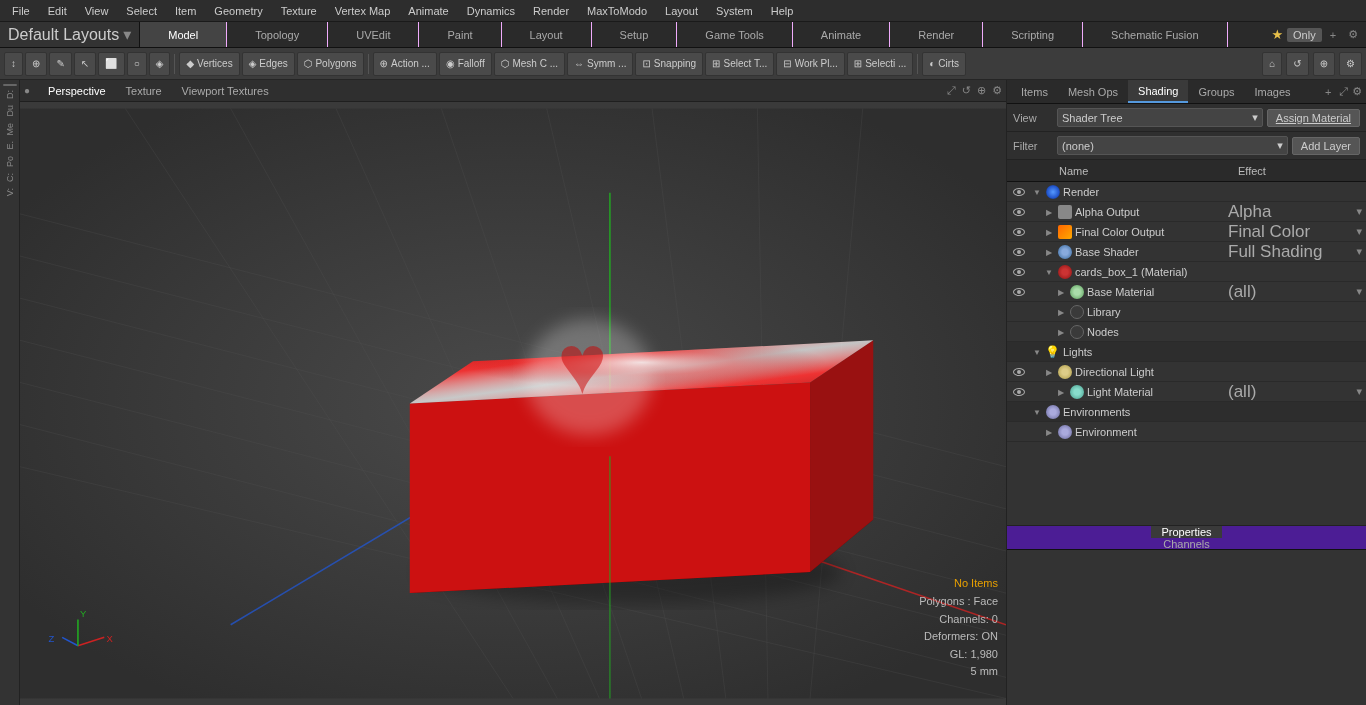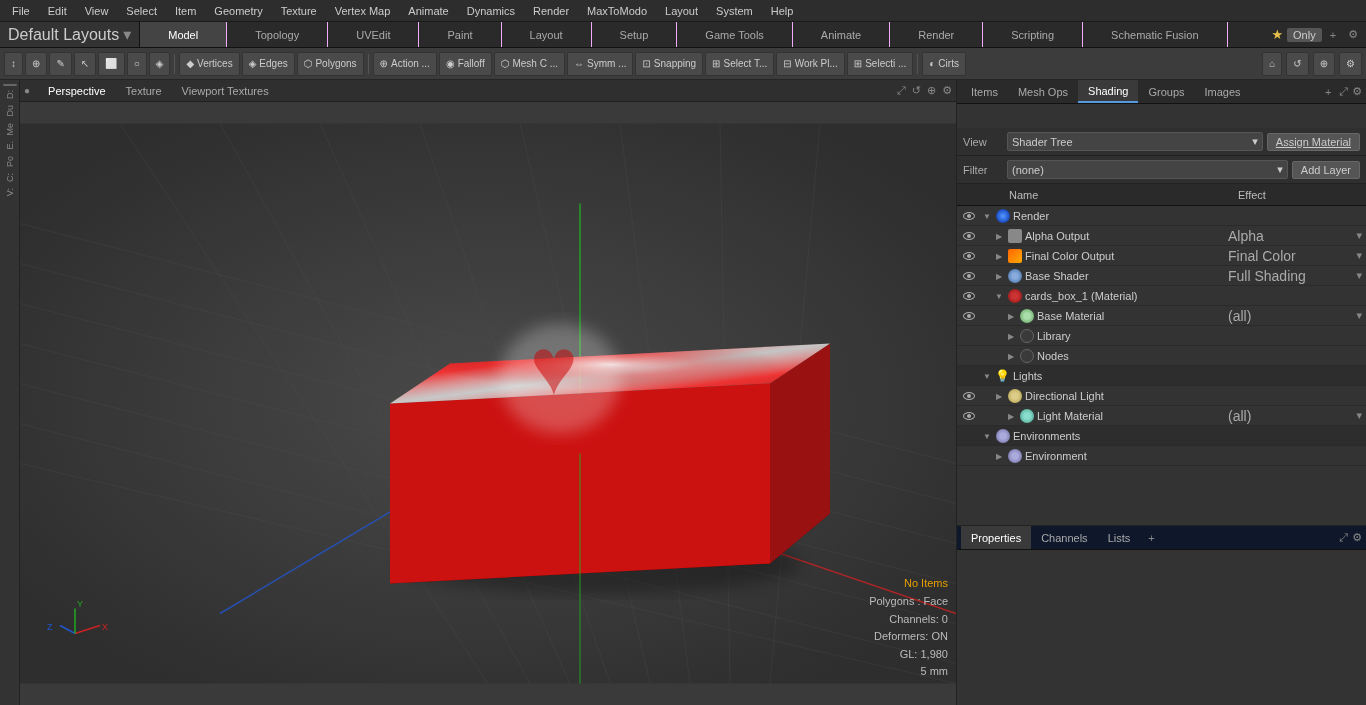--- a/index.html
+++ b/index.html
@@ -36,21 +36,21 @@
     #viewport-tabs { display: flex; align-items: center; height: 22px; background: #2f2f2f; border-bottom: 1px solid #1f1f1f; padding: 0 4px; gap: 8px; }
     .viewport-tab { color: #aaa; font-size: 11px; cursor: pointer; padding: 0 6px; }
     .viewport-tab.active { color: #fff; }
     #viewport { flex: 1; position: relative; overflow: hidden; background: #3a3a3a; }
 
     
     #viewport-status { position: absolute; bottom: 24px; right: 8px; text-align: right; color: #e8a000; font-size: 11px; line-height: 1.6; }
     #viewport-status .white-text { color: #bbb; }
 
     
-    #right-panel { width: 410px; background: #333; border-left: 1px solid #222; display: flex; flex-direction: column; gap: 24px; }
+    #right-panel { width: 360px; background: #333; border-left: 1px solid #222; display: flex; flex-direction: column; }
 
     
     #right-tabs { display: flex; align-items: center; height: 24px; background: #2a2a2a; border-bottom: 1px solid #111; padding: 0 4px; }
     .right-tab { padding: 0 10px; height: 100%; display: flex; align-items: center; color: #aaa; font-size: 11px; cursor: pointer; }
     .right-tab.active { background: #3a3a3a; color: #fff; border-bottom: 2px solid #5599dd; }
 
     
     #shader-panel { flex: 1; display: flex; flex-direction: column; overflow: hidden; }
     #shader-controls { display: flex; align-items: center; padding: 4px 6px; gap: 4px; background: #2f2f2f; border-bottom: 1px solid #222; }
     .shader-label { color: #aaa; font-size: 11px; min-width: 40px; }
@@ -76,28 +76,28 @@
     .icon-render { background: radial-gradient(circle, #5599ff 0%, #2255cc 60%, #111 100%); }
     .icon-alpha { background: #888; border-radius: 2px; }
     .icon-color { background: linear-gradient(135deg, #ff6600, #ffaa00); border-radius: 2px; }
     .icon-shader { background: radial-gradient(circle, #88aadd 30%, #336699 100%); }
     .icon-material { background: radial-gradient(circle, #cc3333 30%, #881111 100%); }
     .icon-base-mat { background: radial-gradient(circle, #aaddaa 30%, #559955 100%); }
     .icon-dir-light { background: radial-gradient(circle, #ddcc88 30%, #aa9944 100%); }
     .icon-light-mat { background: radial-gradient(circle, #88ddcc 30%, #449988 100%); }
     .icon-env { background: radial-gradient(circle, #aaaadd 30%, #666699 100%); }
     .tree-name { flex: 1; color: #ccc; font-size: 11px; overflow: hidden; text-overflow: ellipsis; white-space: nowrap; }
-    .tree-effect { width: 120px; color: #aaa; font-size: 14px; display: flex; align-items: center; }
+    .tree-effect { width: 120px; color: #aaa; font-size: 17px; display: flex; align-items: center; }
     .effect-dropdown { width: 14px; color: #888; text-align: right; cursor: pointer; }
     .indent-1 { margin-left: 12px; }
     .indent-2 { margin-left: 24px; }
 
     
     #properties-panel { height: 180px; background: #2f2f2f; border-top: 1px solid #222; display: flex; flex-direction: column; }
-    #prop-tabs { display: flex; align-items: center; height: 24px; background: #0f172a; border-bottom: 1px solid #111; padding: 0 4px; }
+    #prop-tabs { display: flex; align-items: center; height: 24px; background: #4c1d95; border-bottom: 1px solid #111; padding: 0 4px; flex-direction: column; }
     .prop-tab { padding: 0 10px; height: 100%; display: flex; align-items: center; color: #aaa; font-size: 11px; cursor: pointer; }
     .prop-tab.active { background: #3a3a3a; color: #fff; }
     .prop-tab-add { color: #888; cursor: pointer; padding: 0 4px; }
     #prop-content { flex: 1; background: #333; }
 
     
     #viewport svg { position: absolute; inset: 0; width: 100%; height: 100%; }
 
     
     .tri-down::before { content: '▼'; font-size: 8px; color: #888; }

